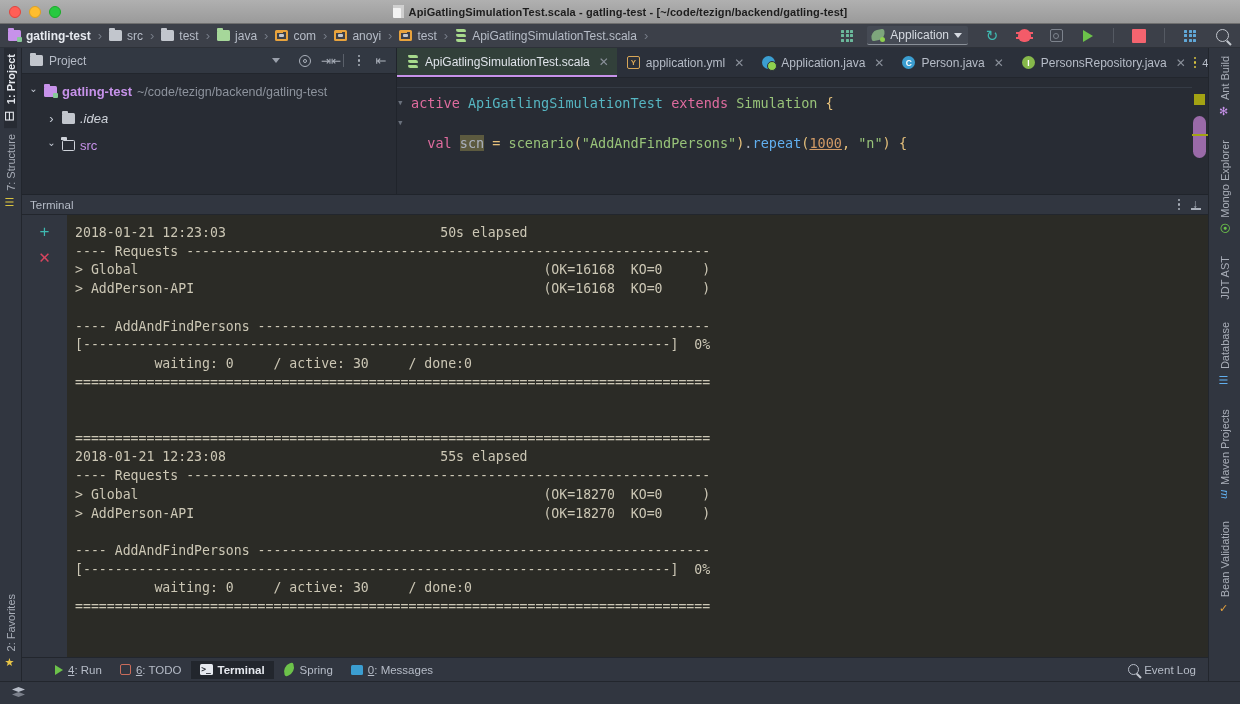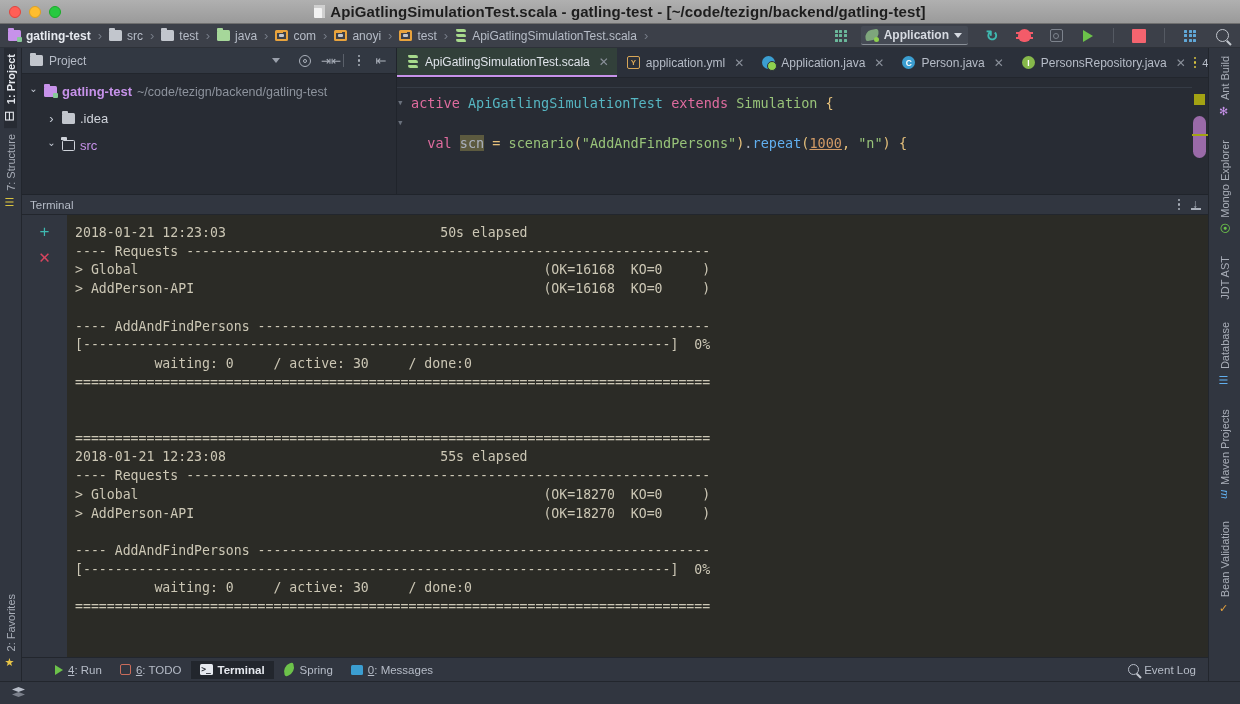--- a/index.html
+++ b/index.html
@@ -22,21 +22,21 @@
   .traffic { display: flex; gap: 8px; padding-left: 9px; align-items: center; }
   .dot { width: 12px; height: 12px; border-radius: 50%; display: block; }
   .dot.red { background: #ff5f57; border: 0.5px solid #e0443e; }
   .dot.yellow { background: #ffbd2e; border: 0.5px solid #dea123; }
   .dot.green { background: #28c940; border: 0.5px solid #1aab29; }
   .title-center {
     position: absolute; left: 0; right: 0; top: 0; bottom: 0;
     display: flex; align-items: center; justify-content: center;
     gap: 5px; pointer-events: none;
   }
-  .title-text { font-size: 15px; color: #1d1d1d; font-weight: bold; letter-spacing: .1px; }
+  .title-text { font-size: 11px; color: #1d1d1d; font-weight: bold; letter-spacing: .1px; }
   .doc-ico { width: 11px; height: 13px; background: #f2f2f2; border-radius: 1px;
              box-shadow: inset -3px 3px 0 0 #cfcfcf; }
 
   
   .navbar {
     height: 24px; flex: 0 0 24px; background: #3c4049;
     display: flex; align-items: center; padding: 0 4px 0 6px;
     border-bottom: 1px solid #2d3138;
   }
   .crumbs { display: flex; align-items: center; gap: 0; flex: 1; min-width: 0; }
@@ -50,21 +50,21 @@
   .fldr.green { background: #a6d79a; }
   .fldr.purple { background: #c792ea; }
   .fldr.purple::after { content:""; position:absolute; right:-1px; bottom:-1px; width:5px; height:5px; background:#88c999; border-radius:1px;}
   .fldr.src { background: transparent; border: 2px solid #e8a33d; }
   .fldr.src::before { background: #e8a33d; }
   .fldr.src::after { content:""; position:absolute; left:2px; top:2px; right:2px; bottom:2px; background:#c2c6cd; border-radius:1px;}
   .scala-ico { width: 12px; height: 13px; flex: 0 0 12px; position: relative; }
   .scala-ico i { position: absolute; left: 1px; width: 10px; height: 3px; background: #a7d98c; border-radius: 1px 3px 1px 3px; display:block;}
   .scala-ico i:nth-child(1){top:0;} .scala-ico i:nth-child(2){top:5px;} .scala-ico i:nth-child(3){top:10px;}
 
-  .toolbar-right { display: flex; align-items: center; gap: 8px; padding-right: 2px; font-weight: bold; }
+  .toolbar-right { display: flex; align-items: center; gap: 8px; padding-right: 2px; }
   .tb-btn { width: 24px; height: 22px; display: flex; align-items: center; justify-content: center; }
   .grid9 { width: 12px; height: 12px; display: grid; grid-template-columns: repeat(3,1fr); grid-template-rows: repeat(3,1fr); gap: 1.5px; }
   .grid9 span { background: #6bb89b; border-radius: .5px; }
   .grid9.blue span { background: #61a8d8; }
   .runcfg { display: flex; align-items: center; gap: 5px; height: 19px; padding: 0 6px 0 4px;
             border-bottom: 1.5px solid #8a9098; background: #454a54; border-radius: 2px; margin-right: 4px; }
   .runcfg .lbl { font-size: 12px; color: #d6dae1; }
   .appico { width: 14px; height: 13px; position: relative; }
   .appico .leaf { position: absolute; inset: 1px 0 2px 0; background: #7ea67c; border-radius: 7px 2px 7px 2px; transform: rotate(-12deg); }
   .appico .pip { position: absolute; right: 0; bottom: 0; width: 5px; height: 5px; background: #8fd14f; border-radius: 50%; }
@@ -121,21 +121,21 @@
   .kebab span { width: 2.5px; height: 2.5px; background: #aab0ba; border-radius: 50%; }
   .hidepanel { color: #aab0ba; font-size: 13px; line-height: 1; }
 
   .proj-tree { flex: 1 1 auto; padding-top: 4px; overflow: hidden; }
   .trow { display: flex; align-items: center; height: 27px; gap: 5px; font-size: 13px; white-space: nowrap; }
   .arrow { width: 11px; color: #c6ccd6; font-size: 10px; display: inline-block; text-align: center; flex: 0 0 11px;}
   .arrow.down::before { content: "⌄"; position: relative; top:-3px;}
   .arrow.right::before { content: "›"; font-size: 13px; }
   .tname { color: #c792ea; font-weight: bold; }
   .tname.plain { color: #c792ea; font-weight: normal; }
-  .tname.grey { color: #cfd3da; font-weight: normal; }
+  .tname.grey { color: #cfd3da; font-weight: normal; font-style: italic; }
   .tpath { color: #8d939d; font-size: 12.5px; font-weight: normal; }
   .t-outline { width: 13px; height: 11px; border: 1.6px solid #cfd3da; border-radius: 1.5px; position: relative; flex:0 0 13px;}
   .t-outline::before { content:""; position:absolute; top:-3.6px; left:-1.6px; width:6px; height:3px; background:#cfd3da; border-radius:1px 1px 0 0; }
 
   
   .editor { flex: 1 1 auto; display: flex; flex-direction: column; min-width: 0; background: #282c34; }
   .tabs { height: 30px; flex: 0 0 30px; display: flex; align-items: stretch; background: #2b303a;
           border-bottom: 1px solid #22262d; }
   .tab { display: flex; align-items: center; gap: 6px; padding: 0 8px 0 10px; font-size: 12px;
          color: #b6bcc7; position: relative; }

